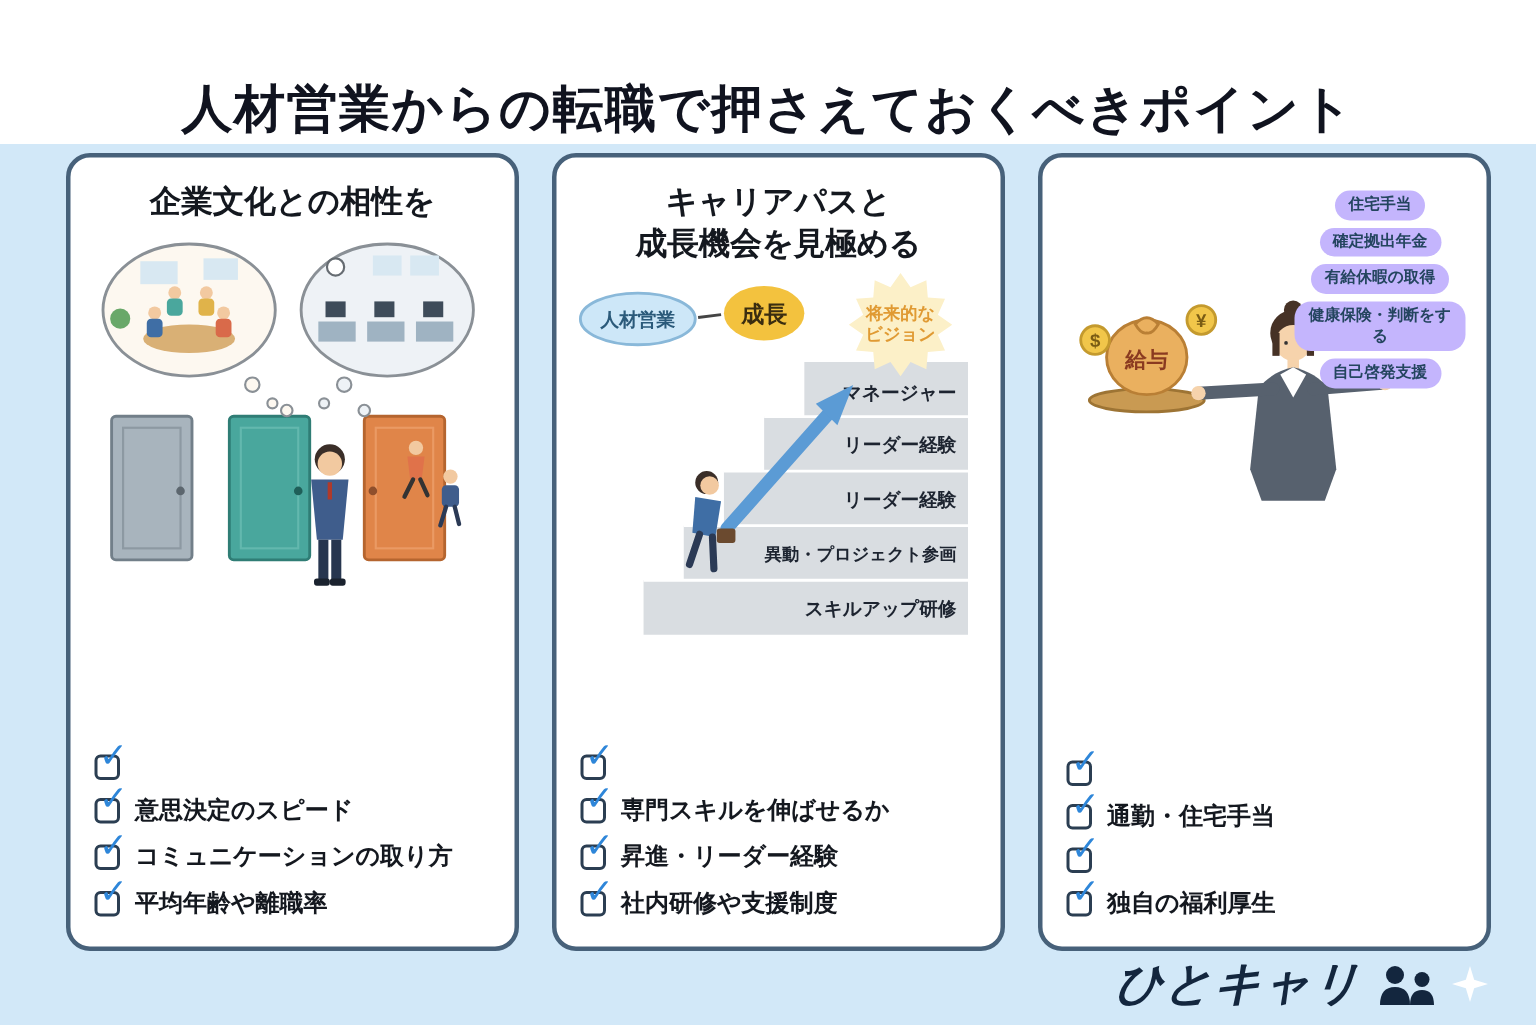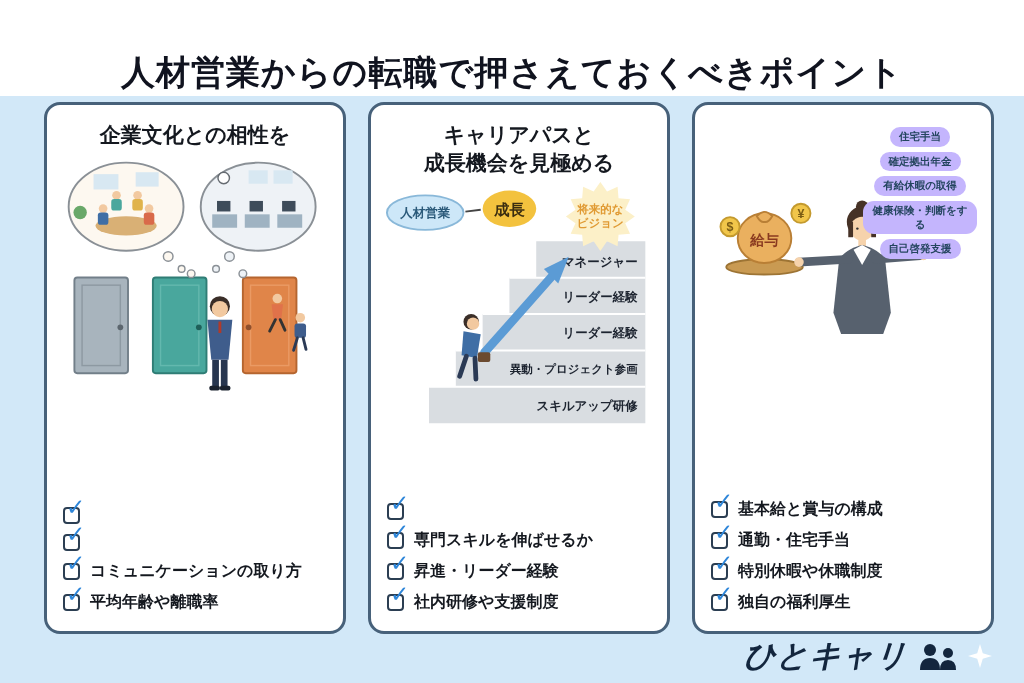--- a/index.html
+++ b/index.html
@@ -158,20 +158,21 @@
     <div class="checklist">
       <div class="check-item">
         <span class="checkbox">
             <span class="mark">✓</span>
           </span>
       </div>
       <div class="check-item">
         <span class="checkbox">
             <span class="mark">✓</span>
           </span>
+        <span>意思決定のスピード</span>
       </div>
       <div class="check-item">
         <span class="checkbox">
             <span class="mark">✓</span>
           </span>
         <span>コミュニケーションの取り方</span>
       </div>
       <div class="check-item">
         <span class="checkbox">
             <span class="mark">✓</span>
@@ -311,33 +312,31 @@
         <div class="pill">健康保険・判断をする</div>
         <div class="pill">自己啓発支援</div>
       </div>
     </div>
 
     <div class="checklist">
       <div class="check-item">
         <span class="checkbox">
             <span class="mark">✓</span>
           </span>
-        <span>基本給と賞与の構成</span>
       </div>
       <div class="check-item">
         <span class="checkbox">
             <span class="mark">✓</span>
           </span>
         <span>通勤・住宅手当</span>
       </div>
       <div class="check-item">
         <span class="checkbox">
             <span class="mark">✓</span>
           </span>
-        <span>特別休暇や休職制度</span>
       </div>
       <div class="check-item">
         <span class="checkbox">
             <span class="mark">✓</span>
           </span>
         <span>独自の福利厚生</span>
       </div>
     </div>
   </div>
 

